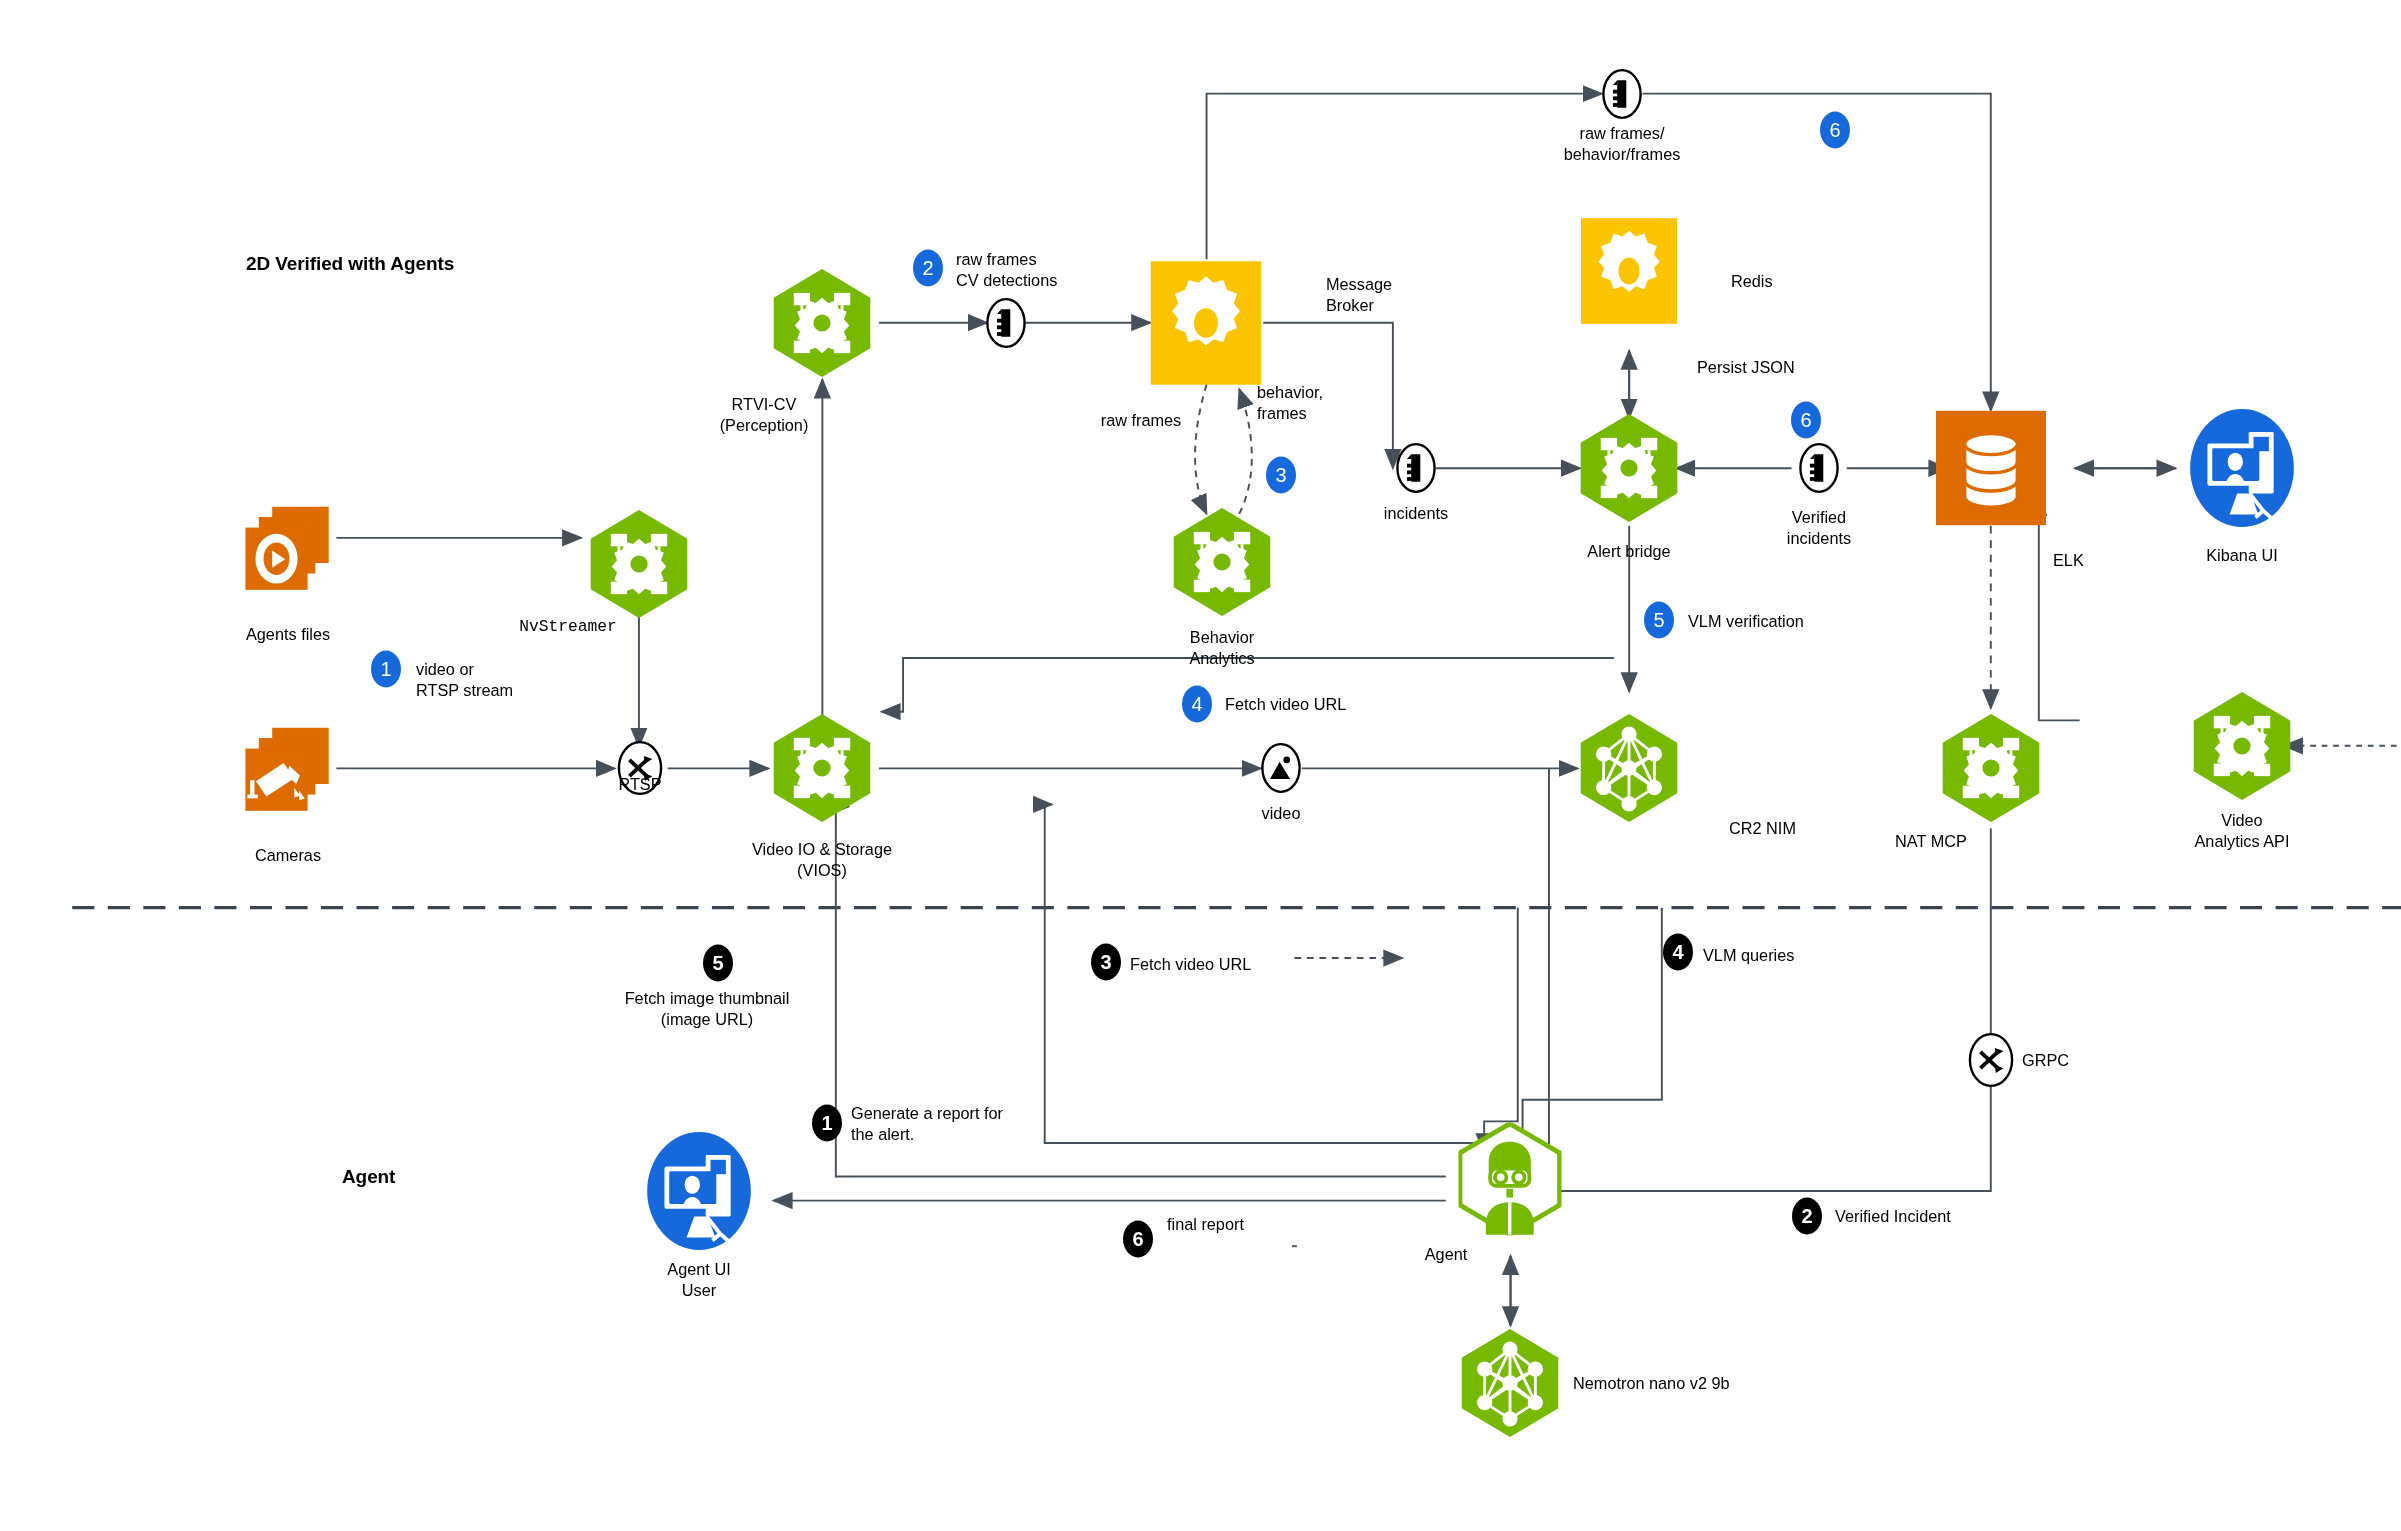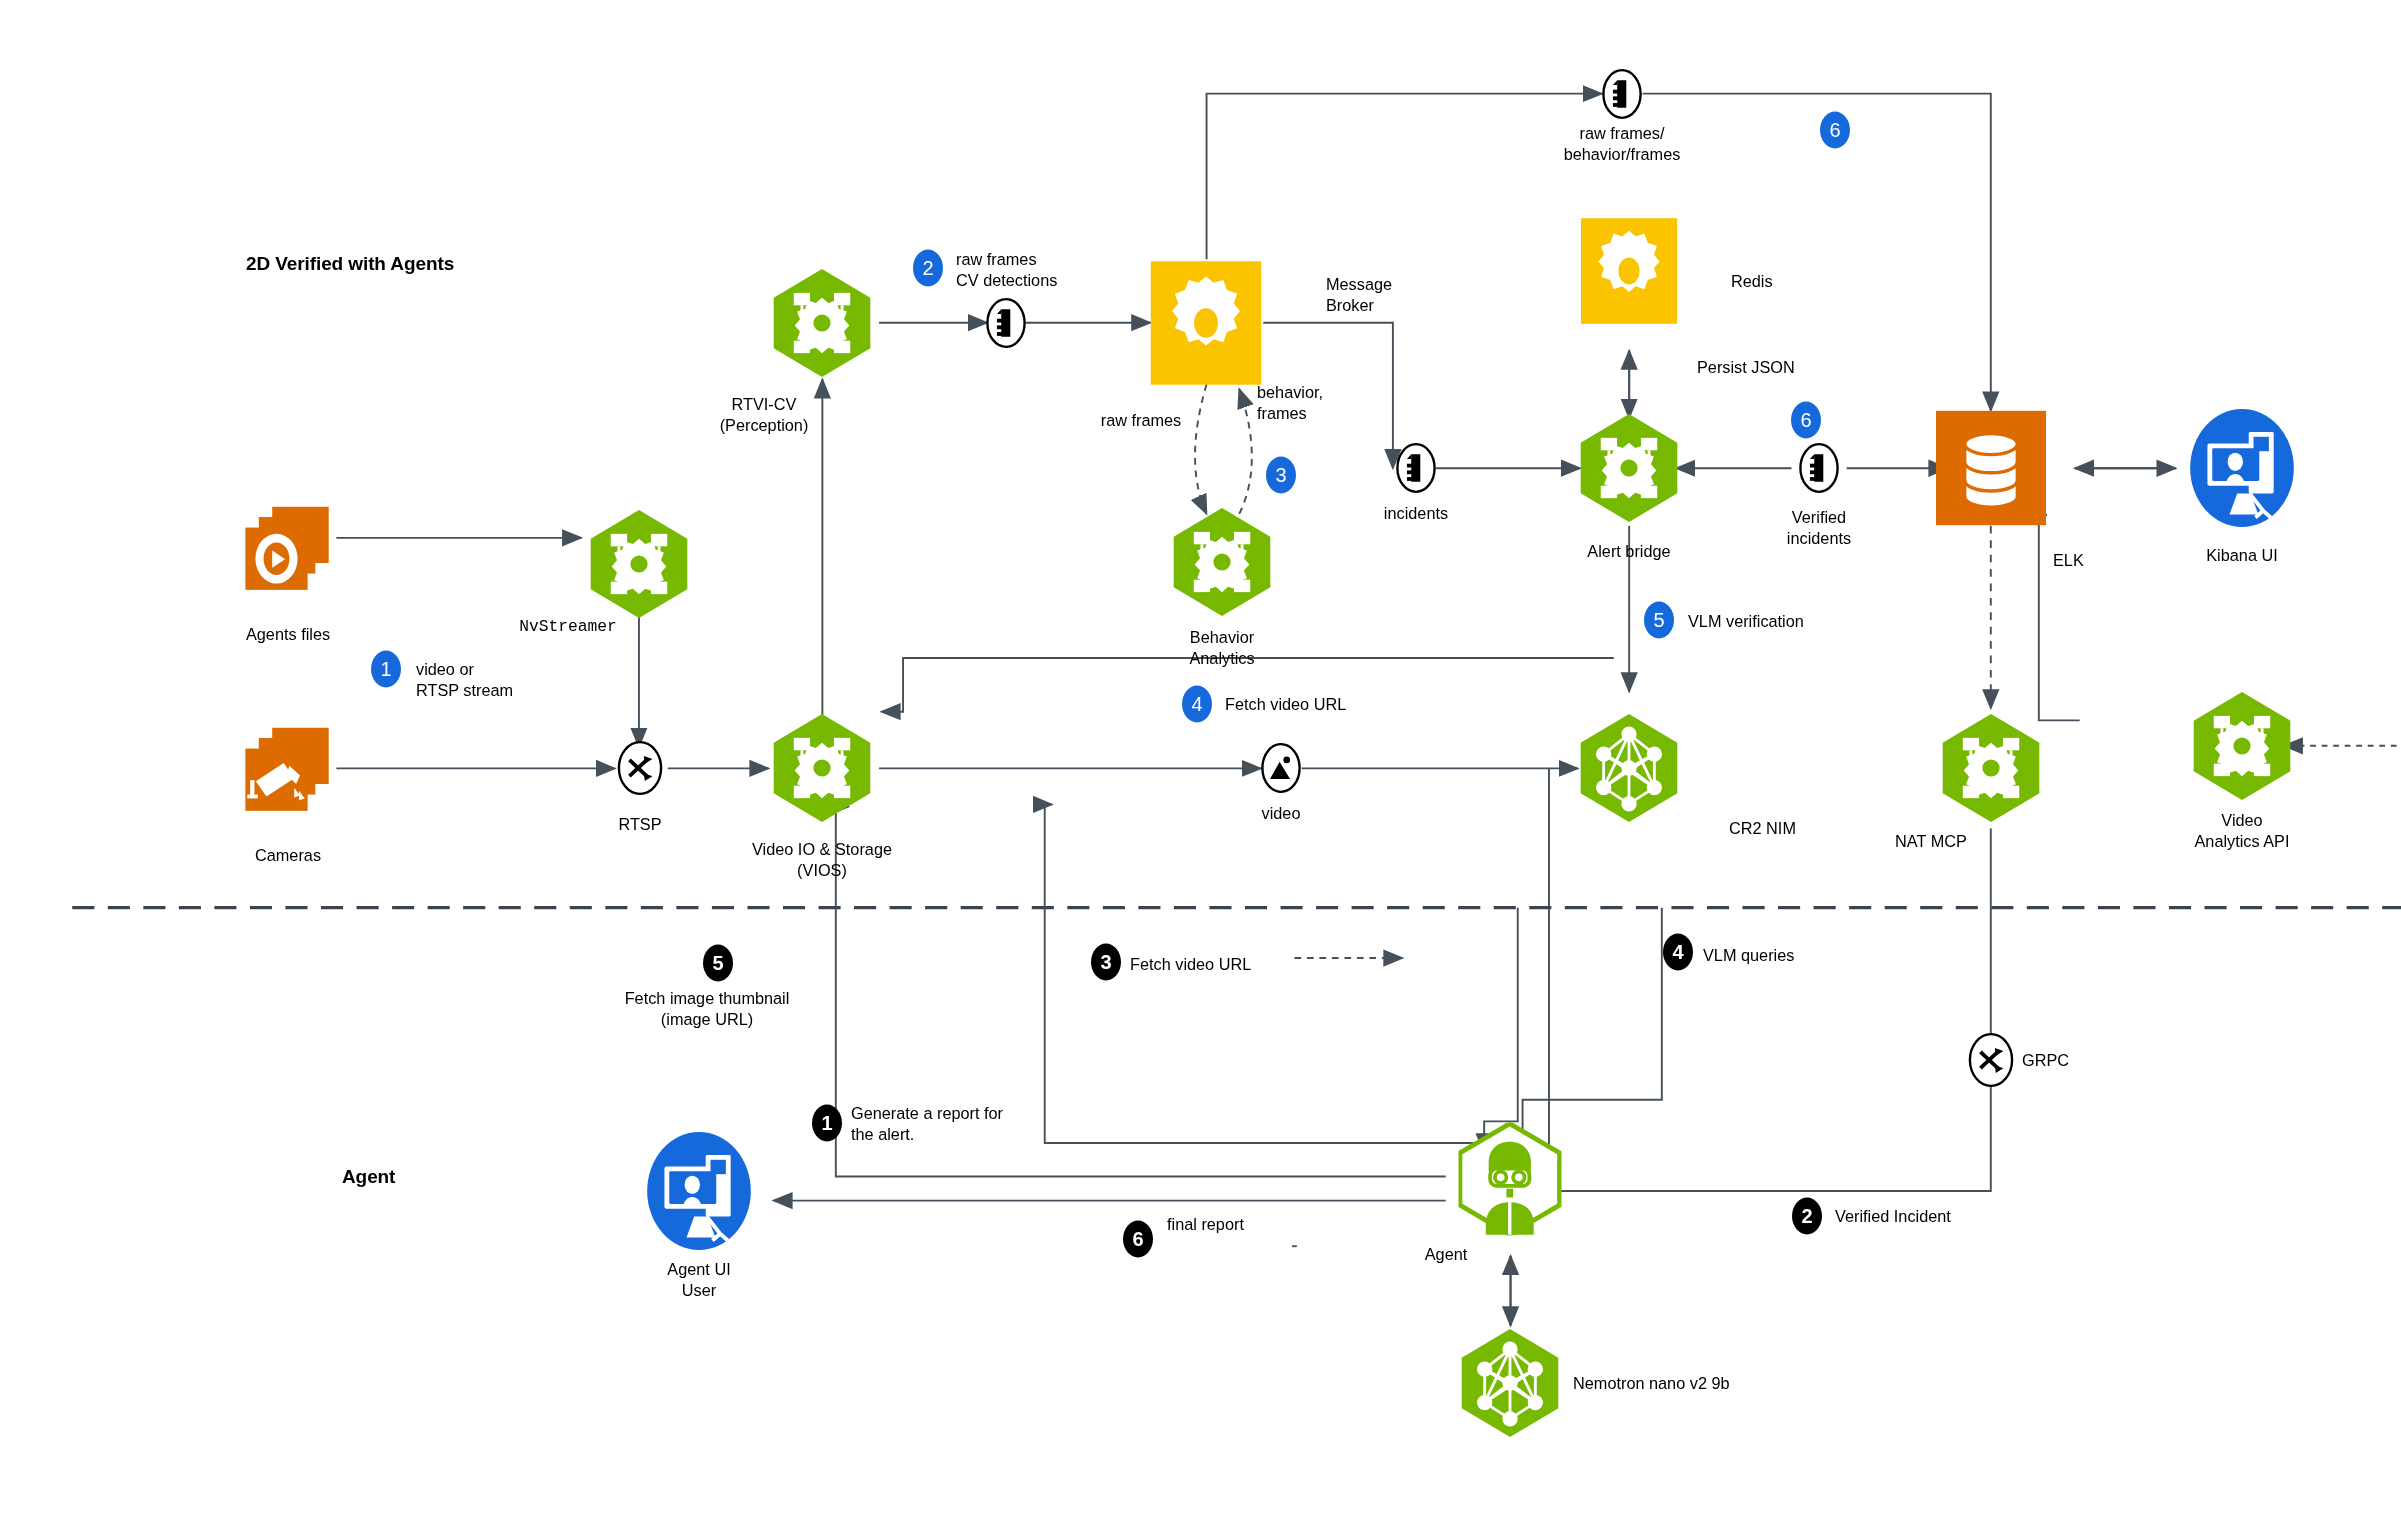--- a/index.html
+++ b/index.html
@@ -190,21 +190,21 @@
     <svg width="46" height="55" viewBox="0 0 96 114">
       <ellipse cx="48" cy="57" rx="44" ry="54" fill="#ffffff" stroke="#000" stroke-width="5"></ellipse>
       <g stroke="#000" stroke-width="8" fill="none">
         <path d="M26,40 L62,74"></path>
           <path d="M26,74 L62,40"></path>
       </g>
       <path d="M56,32 l18,6 -16,10 z" fill="#000"></path>
       <path d="M56,68 l18,6 -16,10 z" fill="#000"></path>
     </svg>
   </div>
-  <div class="lbl" style="left:640px;top:824px;">RTSP</div>
+  <div class="lbl" style="left:640px;top:784px;">RTSP</div>
 
   <div class="node" style="left:822px;top:768px;">
     <svg width="101" height="110" viewBox="0 0 210 230">
       <polygon points="105,2 206,62 206,168 105,228 4,168 4,62" fill="#76B900"></polygon>
       <g fill="#ffffff">
         <rect x="46" y="52" width="34" height="26"></rect>
           <rect x="130" y="52" width="34" height="26"></rect>
         <rect x="46" y="152" width="34" height="26"></rect>
           <rect x="130" y="152" width="34" height="26"></rect>
         <rect x="60" y="78" width="6" height="74"></rect>

